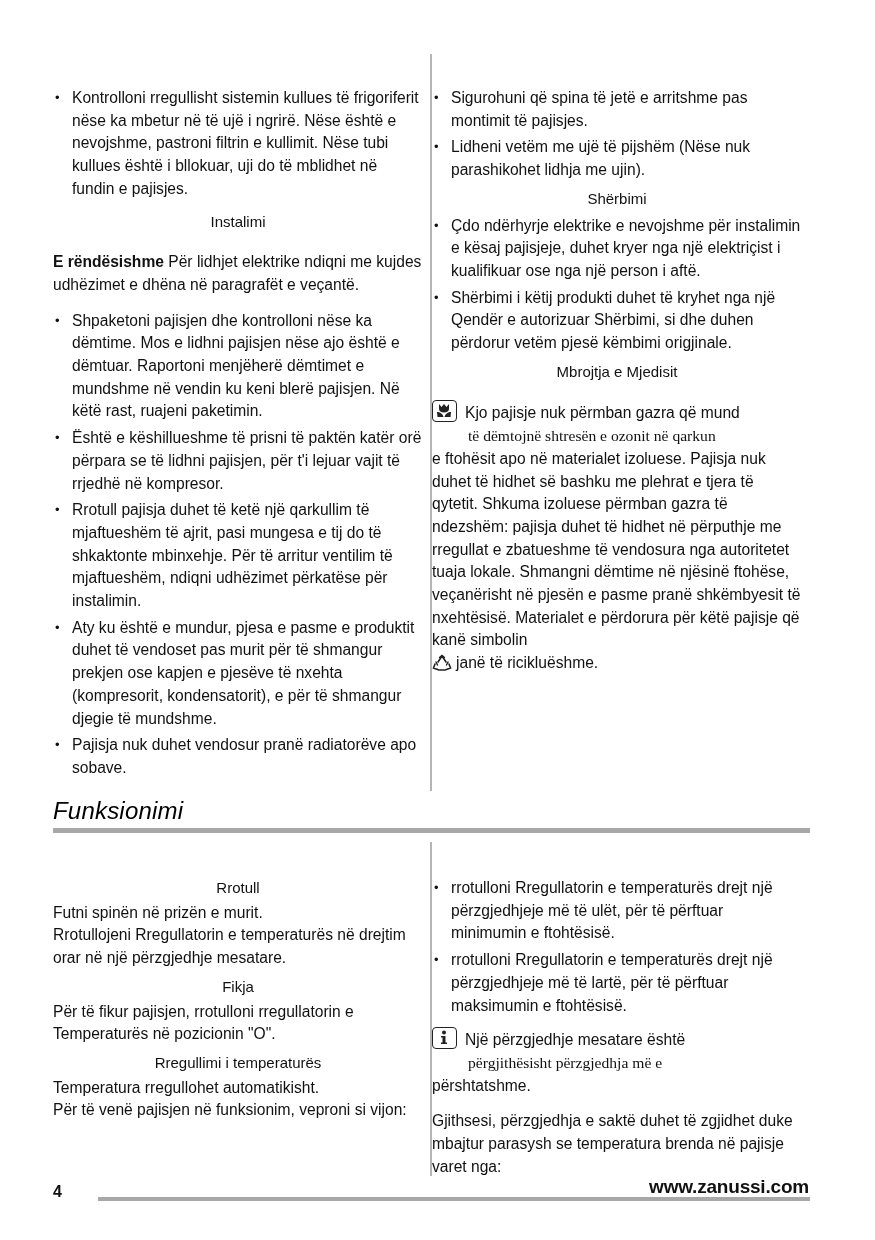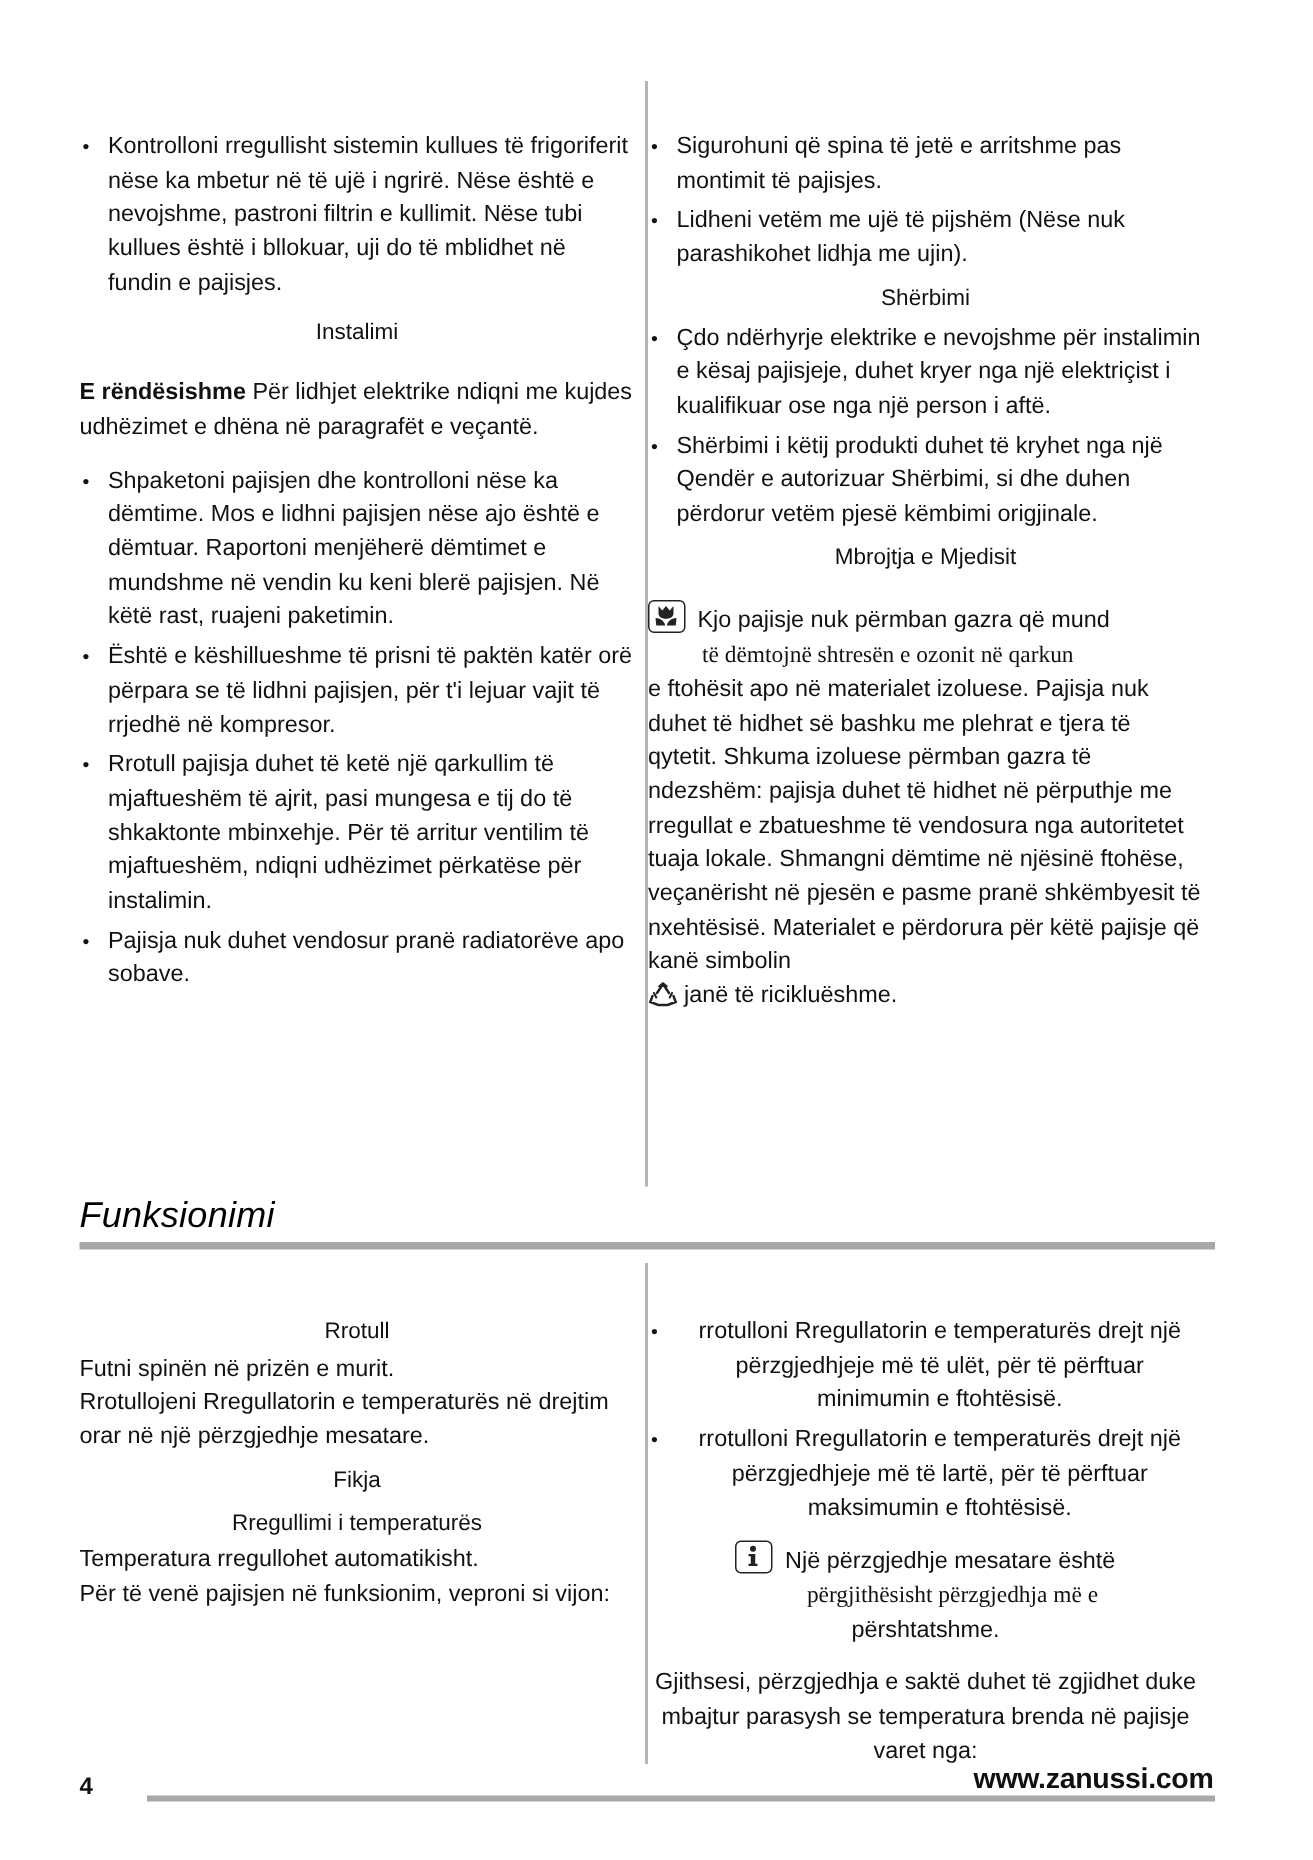--- a/index.html
+++ b/index.html
@@ -46,20 +46,21 @@
   </ul>
   <div class="gap-sm"></div>
   <div class="h3">Instalimi</div>
   <div class="gap-sm"></div>
   <p class="p" style="margin-top:8px;"><span class="b">E rëndësishme</span><span> Për lidhjet elektrike ndiqni me kujdes udhëzimet e dhëna në paragrafët e veçantë.</span></p>
   <div class="gap"></div>
   <ul class="bullets">
     <li>Shpaketoni pajisjen dhe kontrolloni nëse ka dëmtime. Mos e lidhni pajisjen nëse ajo është e dëmtuar. Raportoni menjëherë dëmtimet e mundshme në vendin ku keni blerë pajisjen. Në këtë rast, ruajeni paketimin.</li>
     <li>Është e këshillueshme të prisni të paktën katër orë përpara se të lidhni pajisjen, për t'i lejuar vajit të rrjedhë në kompresor.</li>
     <li>Rrotull pajisja duhet të ketë një qarkullim të mjaftueshëm të ajrit, pasi mungesa e tij do të shkaktonte mbinxehje. Për të arritur ventilim të mjaftueshëm, ndiqni udhëzimet përkatëse për instalimin.</li>
+    <li>Aty ku është e mundur, pjesa e pasme e produktit duhet të vendoset pas murit për të shmangur prekjen ose kapjen e pjesëve të nxehta (kompresorit, kondensatorit), e për të shmangur djegie të mundshme.</li>
     <li>Pajisja nuk duhet vendosur pranë radiatorëve apo sobave.</li>
   </ul>
 </div>
 
 <div class="col col-right" style="top:61px;">
   <ul class="bullets">
     <li>Sigurohuni që spina të jetë e arritshme pas montimit të pajisjes.</li>
     <li>Lidheni vetëm me ujë të pijshëm (Nëse nuk parashikohet lidhja me ujin).</li>
   </ul>
   <div class="h3" style="margin-top:6px;">Shërbimi</div>
@@ -89,26 +90,27 @@
 </div>
 
 <div class="section-title">Funksionimi</div>
 <div class="section-rule"></div>
 
 <div class="col col-left" style="top:851px;">
   <div class="h3" style="margin-bottom:2px;">Rrotull</div>
   <p class="p">Futni spinën në prizën e murit.</p>
   <p class="p">Rrotullojeni Rregullatorin e temperaturës në drejtim orar në një përzgjedhje mesatare.</p>
   <div class="h3" style="margin-top:6px; margin-bottom:2px;">Fikja</div>
+  <p class="p">Për të fikur pajisjen, rrotulloni rregullatorin e Temperaturës në pozicionin "O".</p>
   <div class="h3" style="margin-top:6px; margin-bottom:2px;">Rregullimi i temperaturës</div>
   <p class="p">Temperatura rregullohet automatikisht.</p>
   <p class="p">Për të venë pajisjen në funksionim, veproni si vijon:</p>
 </div>
 
-<div class="col col-right" style="top:851px;text-align:center;">
+<div class="col col-right" style="top:851px;">
   <ul class="bullets">
     <li>rrotulloni Rregullatorin e temperaturës drejt një përzgjedhjeje më të ulët, për të përftuar minimumin e ftohtësisë.</li>
     <li>rrotulloni Rregullatorin e temperaturës drejt një përzgjedhjeje më të lartë, për të përftuar maksimumin e ftohtësisë.</li>
   </ul>
   <div class="gap-sm"></div>
   <div>
     <span class="icon-box">
       <svg width="16" height="15" viewBox="0 0 16 15">
         <circle cx="8" cy="2.5" r="2" fill="#222"></circle>
         <path d="M5 6 L9.5 6 L9.5 12.5 L11 12.5 L11 14 L5 14 L5 12.5 L6.5 12.5 L6.5 7.5 L5 7.5 Z" fill="#222"></path>

